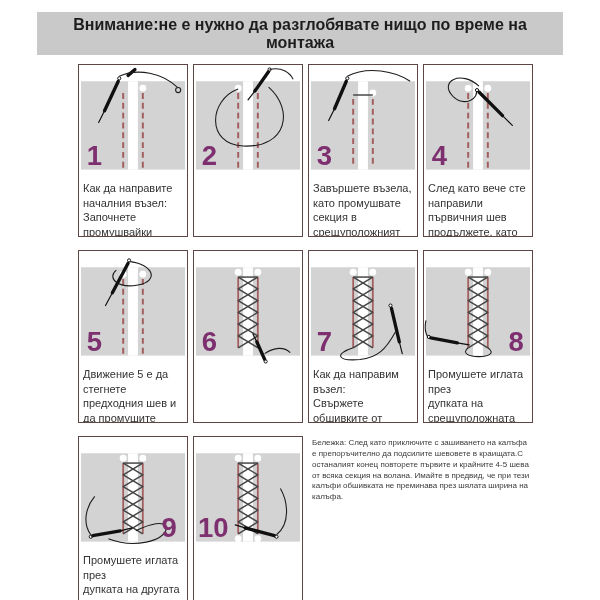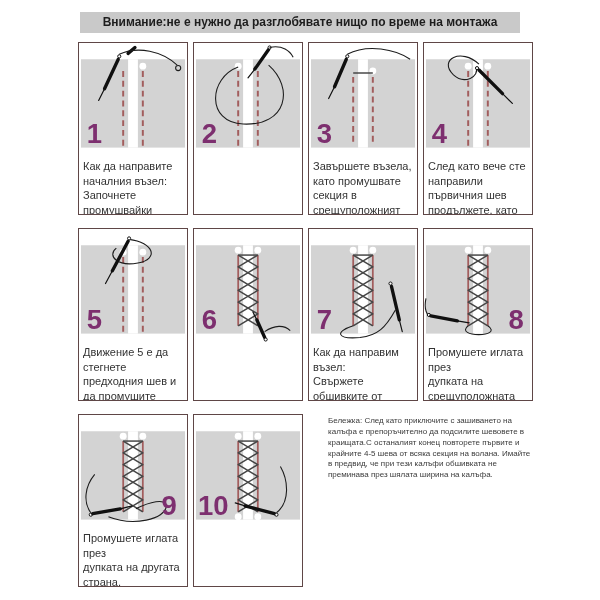--- a/index.html
+++ b/index.html
@@ -3,21 +3,21 @@
 <meta charset="utf-8">
 <style>
   html,body{margin:0;padding:0;}
   body{
     width:600px;height:600px;background:#ffffff;overflow:hidden;
     font-family:"Liberation Sans", sans-serif;
   }
   .title-bar{
     margin:12px auto 0 auto;width:max-content;max-width:480px;
     background:#c9c9c9;color:#1d1d1d;
-    font-size:12px;font-weight:bold;line-height:1.1;
+    font-size:16px;font-weight:bold;line-height:1.1;
     padding:4px 23px;text-align:center;
   }
   .grid{
     display:grid;
     grid-template-columns:repeat(4,110px);
     grid-auto-rows:173px;
     column-gap:5px;row-gap:13px;
     margin:9px 0 0 78px;
   }
   .panel{
@@ -28,21 +28,21 @@
   .diagram{width:108px;height:114px;flex:none;display:block;}
   .caption{
     font-size:11px;line-height:1.32;color:#333333;
     padding:2px 4px 2px 4px;white-space:pre-line;
   }
   .note-block{
     grid-column:3 / 5;grid-row:3;
     font-size:8px;line-height:1.35;color:#3a3a3a;
     padding:2px 2px 0 4px;
   }
-  .note-block p{margin:0 0 9px 16px;}
+  .note-block p{margin:0 0 9px 0;}
   
   .gz{fill:#d3d3d3;}
   .strip{fill:#ffffff;}
   .dash{stroke:#a25d5d;stroke-width:2;stroke-dasharray:6 4;fill:none;}
   .edge{stroke:#a25d5d;stroke-width:1.8;fill:none;}
   .lace{stroke:#454545;stroke-width:1.5;fill:none;stroke-linejoin:round;}
   .needle{stroke:#101010;stroke-width:3.4;stroke-linecap:round;fill:none;}
   .ntip{stroke:#101010;stroke-width:1.2;stroke-linecap:round;fill:none;}
   .neye{stroke:#101010;stroke-width:1;fill:#ffffff;}
   .thread{stroke:#1c1c1c;stroke-width:1.1;fill:none;}

